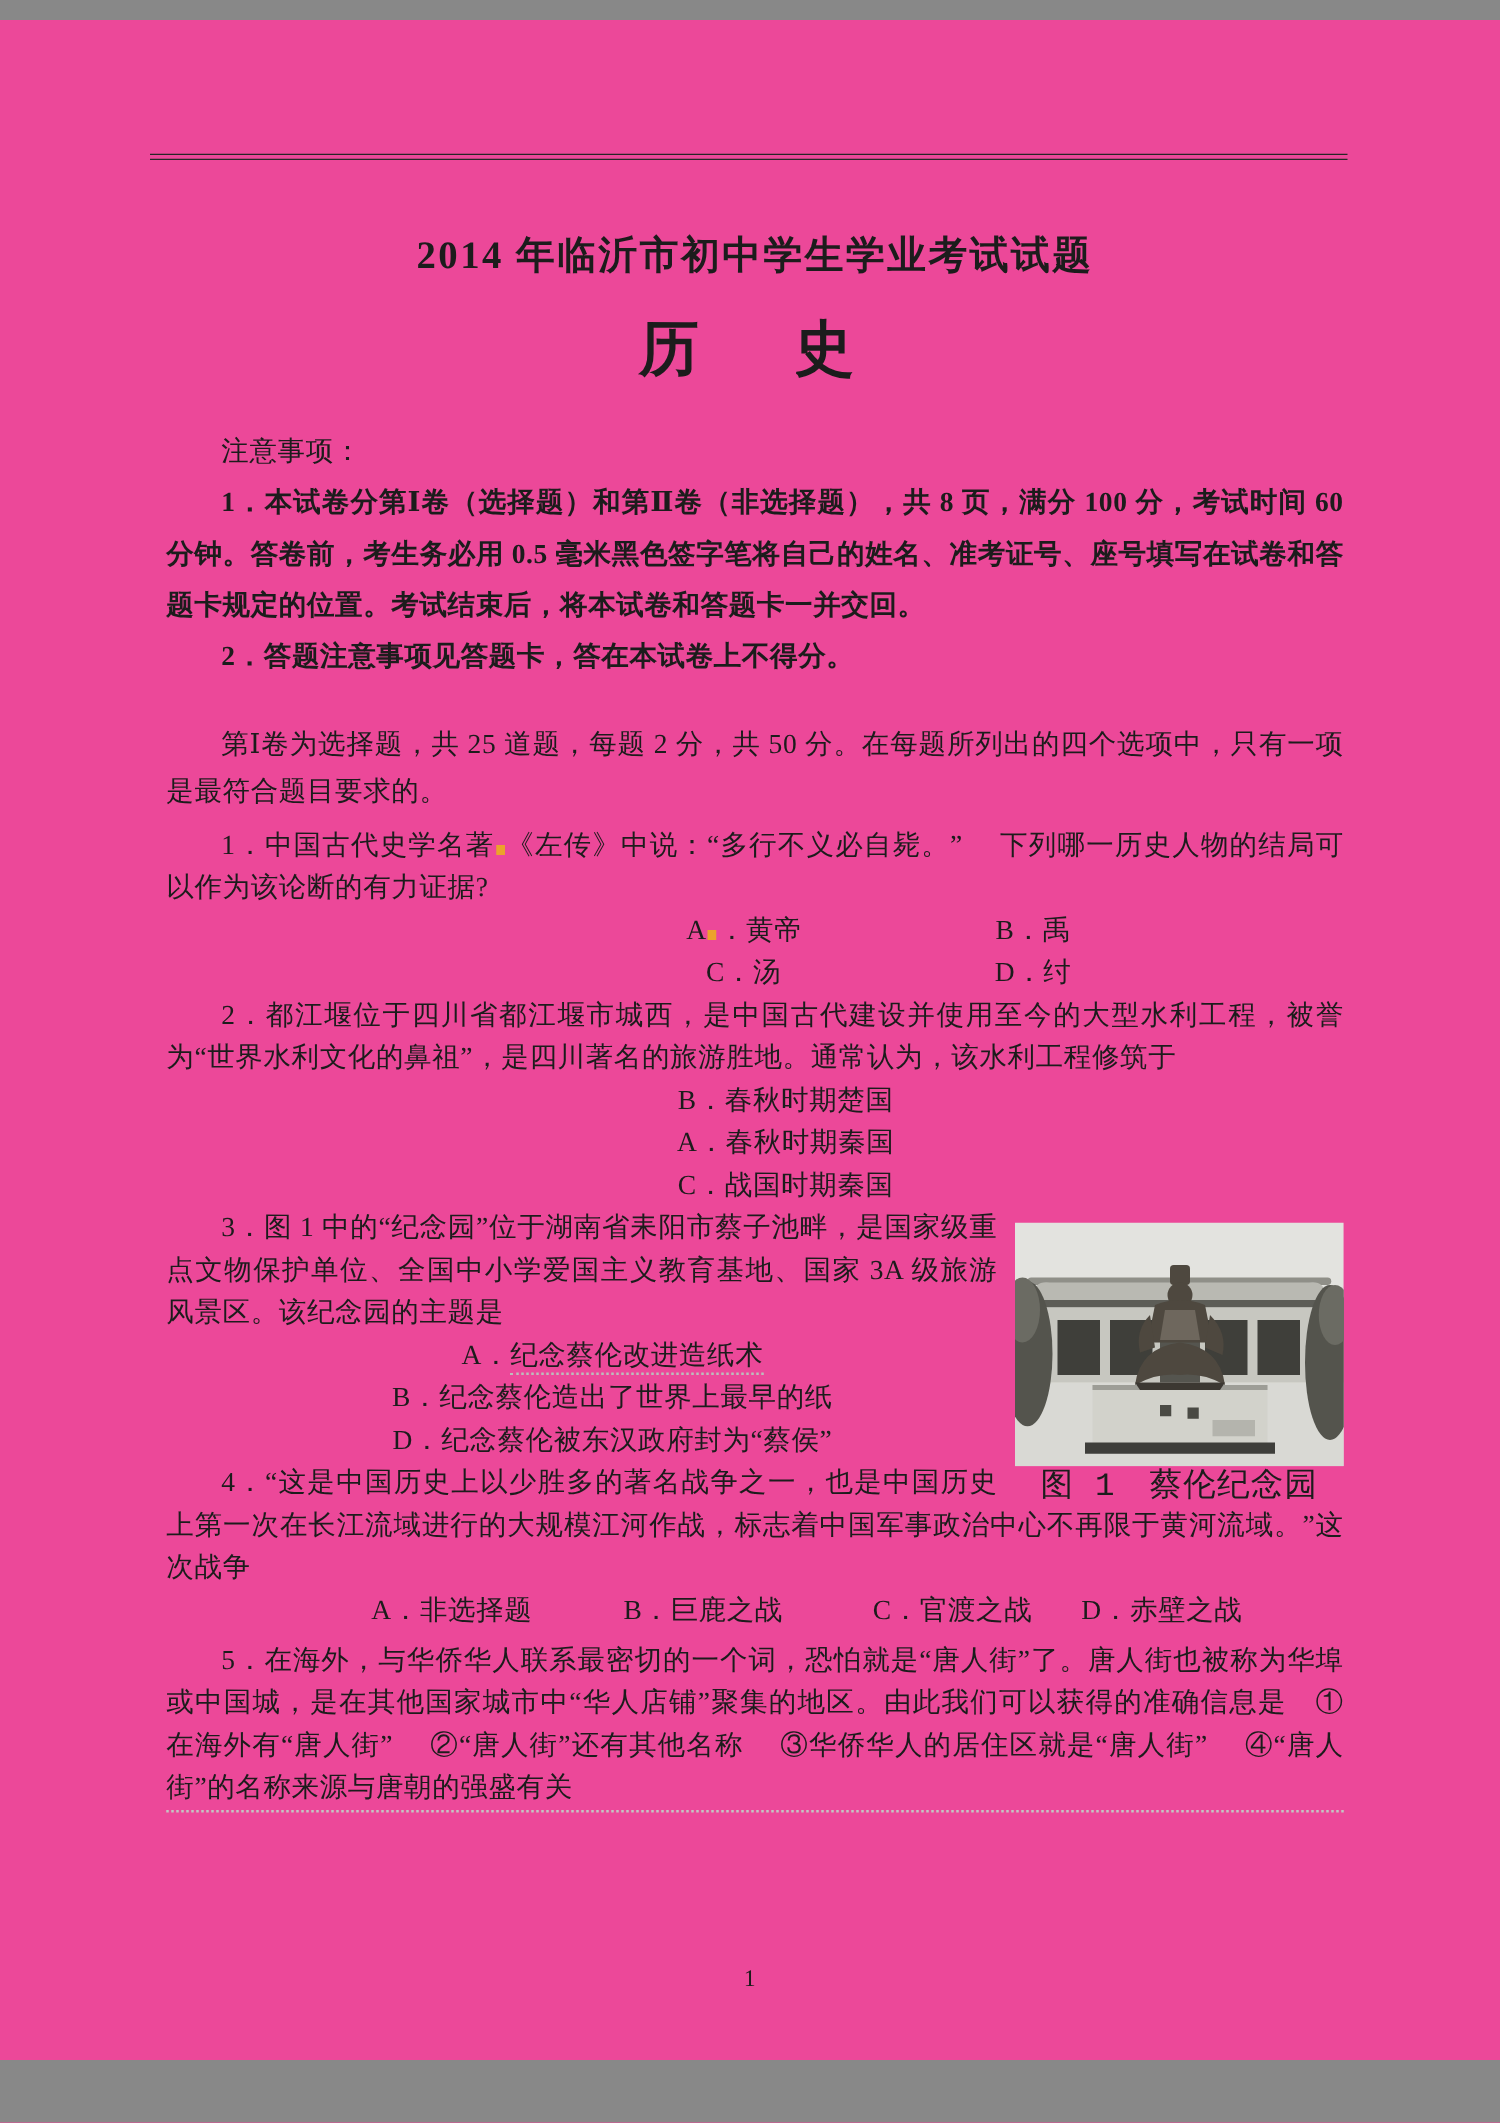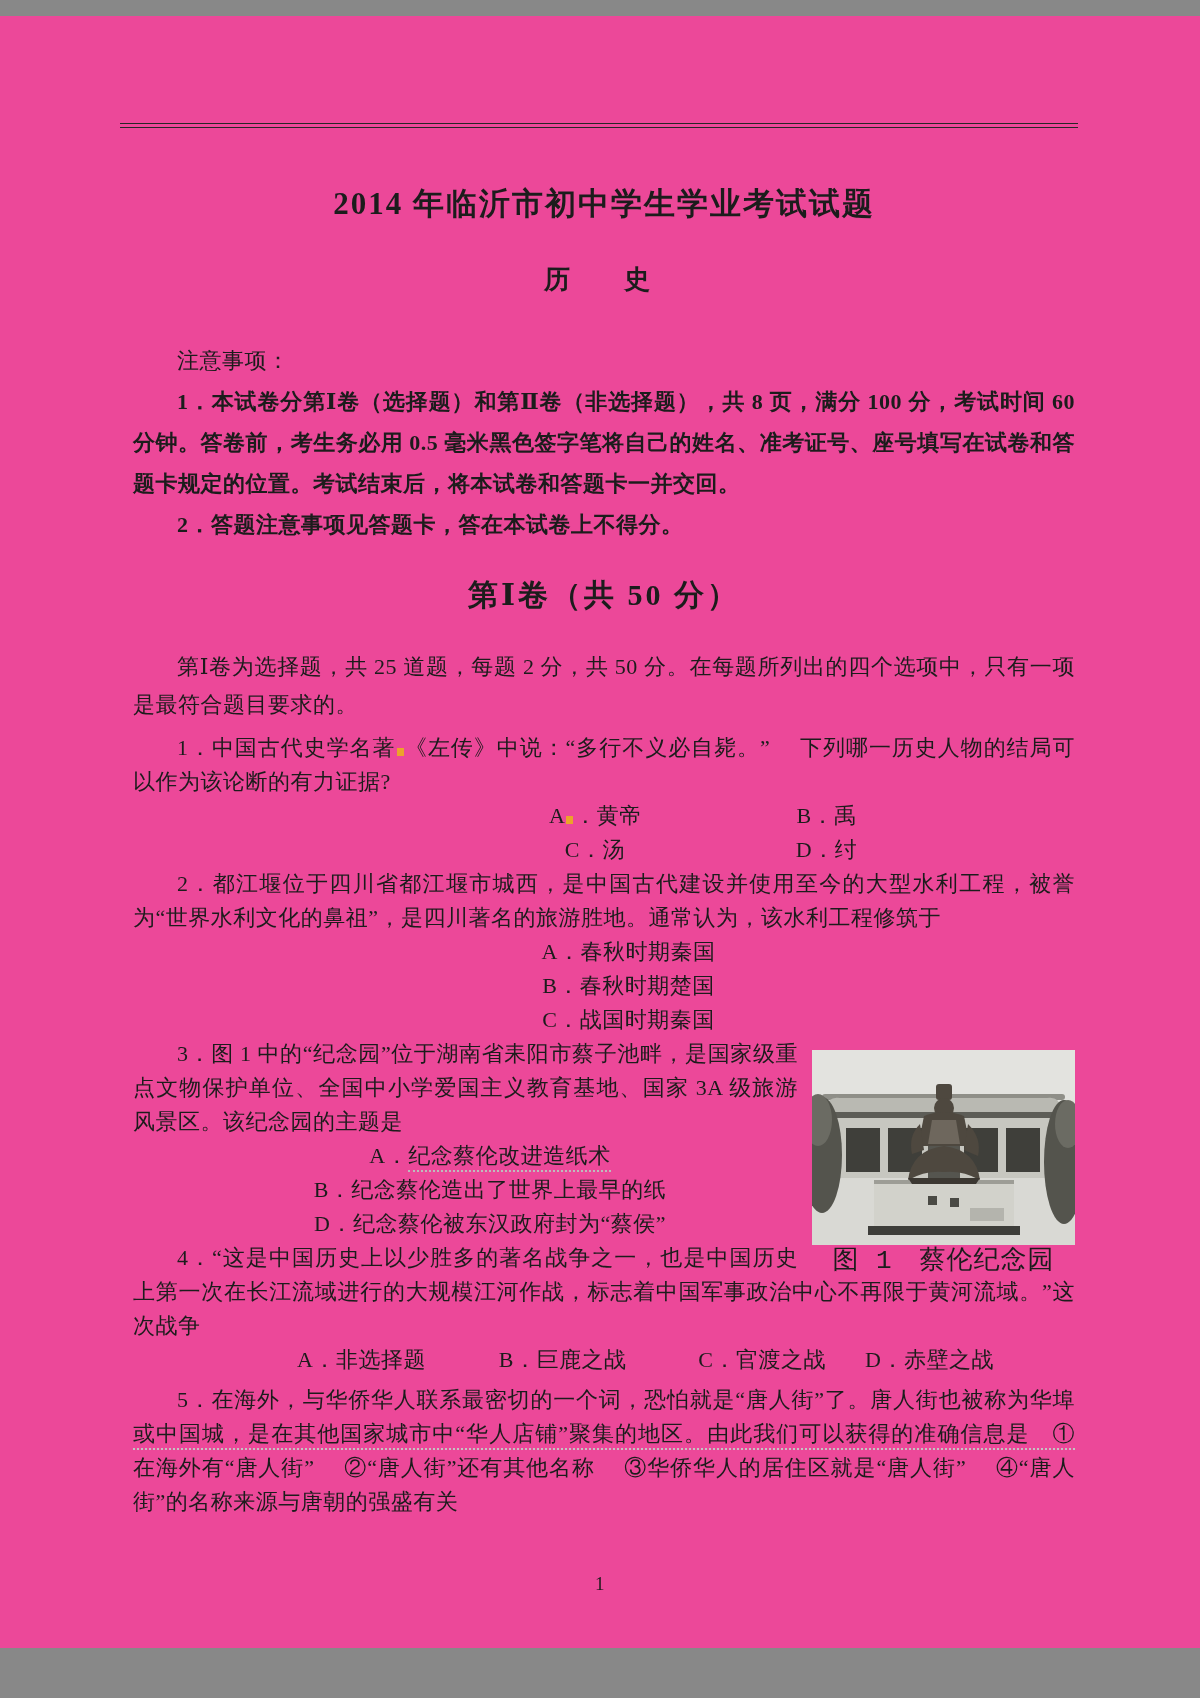--- a/index.html
+++ b/index.html
@@ -12,21 +12,21 @@
   .top-rule {
     position:absolute; left:120px; top:107px; width:958px; height:3px;
     border-top:1px solid #262626; border-bottom:1px solid #262626;
   }
   .content { position:absolute; left:133px; top:0; width:942px; }
   .title {
     margin:170px 0 0; font-size:31px; line-height:36px; font-weight:bold;
     text-align:center; letter-spacing:2px;
   }
   .subject {
-    margin:34px 0 0; font-size:26px; line-height:48px; font-weight:bold;
+    margin:34px 0 0; font-size:48px; line-height:48px; font-weight:bold;
     text-align:center; letter-spacing:14px;
   }
   .notice-label { margin-top:36px; line-height:41px; padding-left:44px; }
   .notice-para  { margin:0; line-height:41px; text-indent:2em; text-align:justify;font-weight:bold; }
   .section-heading {
     margin:28px 0 0; font-size:30px; line-height:44px; font-weight:bold;
     text-align:center; letter-spacing:3px;
   }
   .intro-para { margin:31px 0 0; line-height:38px; text-indent:2em; text-align:justify; }
   .q-para { margin:0; line-height:34px; text-indent:2em; text-align:justify; }
@@ -68,39 +68,38 @@
 
     <h1 class="title">2014 年临沂市初中学生学业考试试题</h1>
     <h2 class="subject">历　史</h2>
 
     <div>
       <div class="notice-label">注意事项：</div>
       <p class="notice-para">1．本试卷分第Ⅰ卷（选择题）和第Ⅱ卷（非选择题），共 8 页，满分 100 分，考试时间 60 分钟。答卷前，考生务必用 0.5 毫米黑色签字笔将自己的姓名、准考证号、座号填写在试卷和答题卡规定的位置。考试结束后，将本试卷和答题卡一并交回。</p>
       <p class="notice-para">2．答题注意事项见答题卡，答在本试卷上不得分。</p>
     </div>
 
-    <h3 class="section-heading">第Ⅰ卷（共 50 分）</h3>
     <p class="intro-para">第Ⅰ卷为选择题，共 25 道题，每题 2 分，共 50 分。在每题所列出的四个选项中，只有一项是最符合题目要求的。</p>
 
     <div class="q1-block">
       <p class="q-para"><span>1．中国古代史学名著</span><span class="ymark"></span><span>《左传》中说：“多行不义必自毙。”　 下列哪一历史人物的结局可以作为该论断的有力证据?</span></p>
       <div class="opt-row">
         <span class="opt-col1"><span>A</span><span class="ymark"></span><span>．</span><span>黄帝</span></span>
         <span><span>B．</span><span>禹</span></span>
       </div>
       <div class="opt-row">
         <span class="opt-col1"><span>C．</span><span>汤</span></span>
         <span><span>D．</span><span>纣</span></span>
       </div>
     </div>
 
     <div>
       <p class="q-para">2．都江堰位于四川省都江堰市城西，是中国古代建设并使用至今的大型水利工程，被誉为“世界水利文化的鼻祖”，是四川著名的旅游胜地。通常认为，该水利工程修筑于</p>
+      <div class="opt-row"><span>B．</span><span>春秋时期楚国</span></div>
       <div class="opt-row"><span>A．</span><span>春秋时期秦国</span></div>
-      <div class="opt-row"><span>B．</span><span>春秋时期楚国</span></div>
       <div class="opt-row"><span>C．</span><span>战国时期秦国</span></div>
     </div>
 
     <div>
       <div class="figure">
         <svg class="photo" viewBox="0 0 263 195" xmlns="http://www.w3.org/2000/svg">
           <rect width="263" height="195" fill="#e3e3df"></rect>
           <rect x="0" y="128" width="263" height="67" fill="#d9d9d4"></rect>
           <g>
             <rect x="10" y="44" width="243" height="6" rx="3" fill="#8f8f88"></rect>

